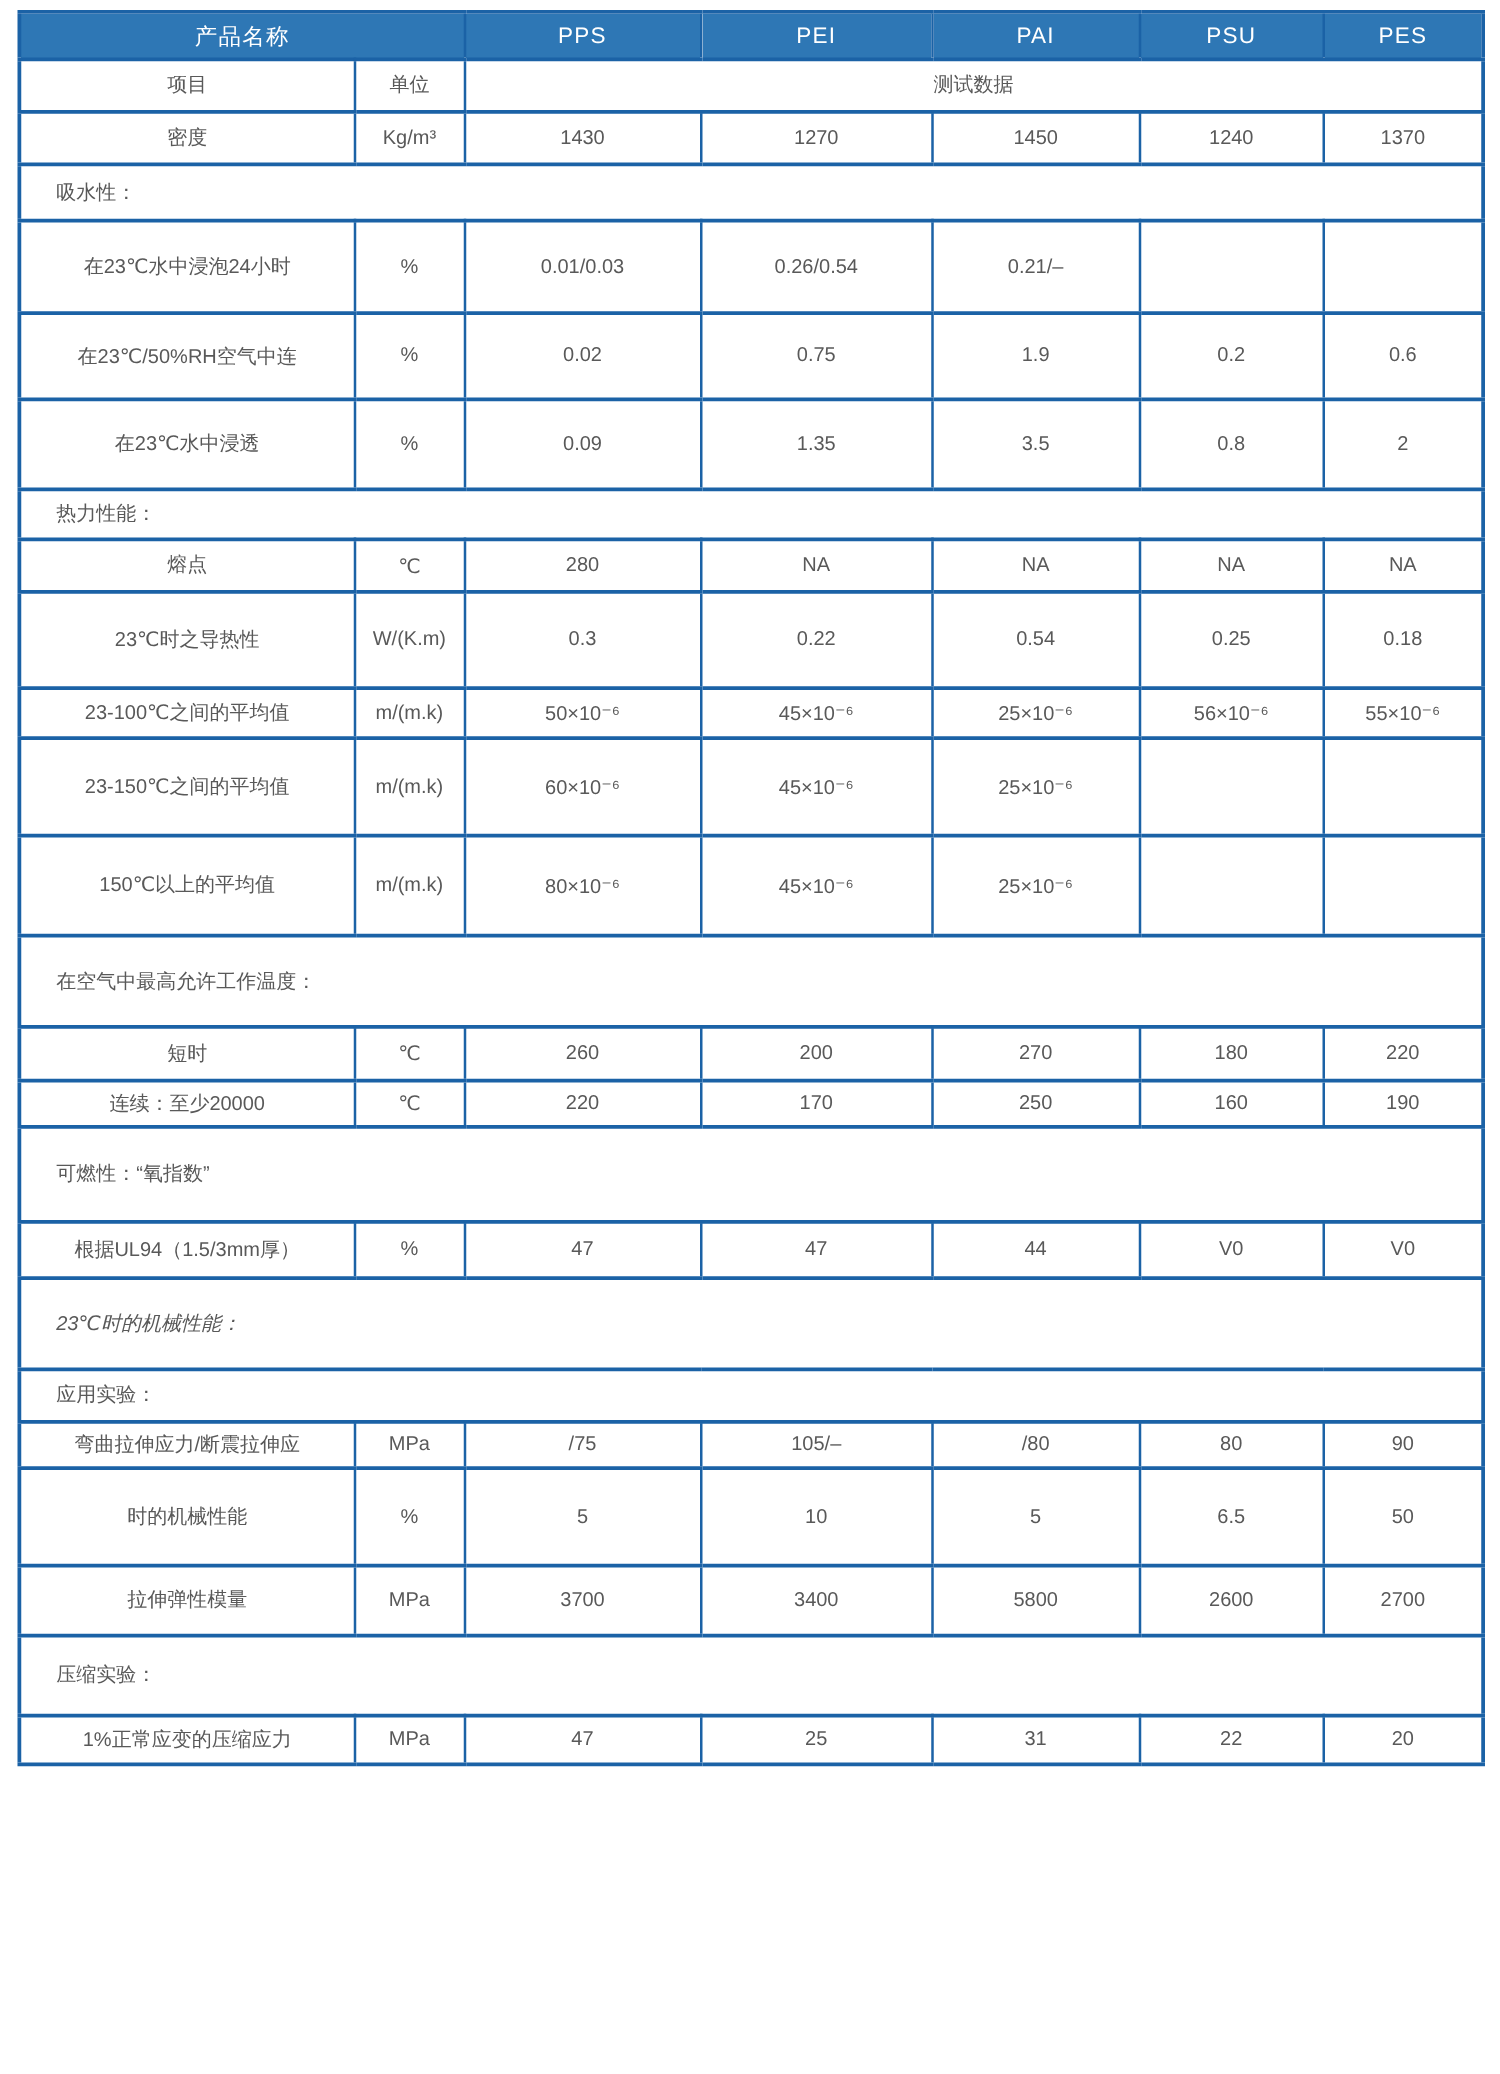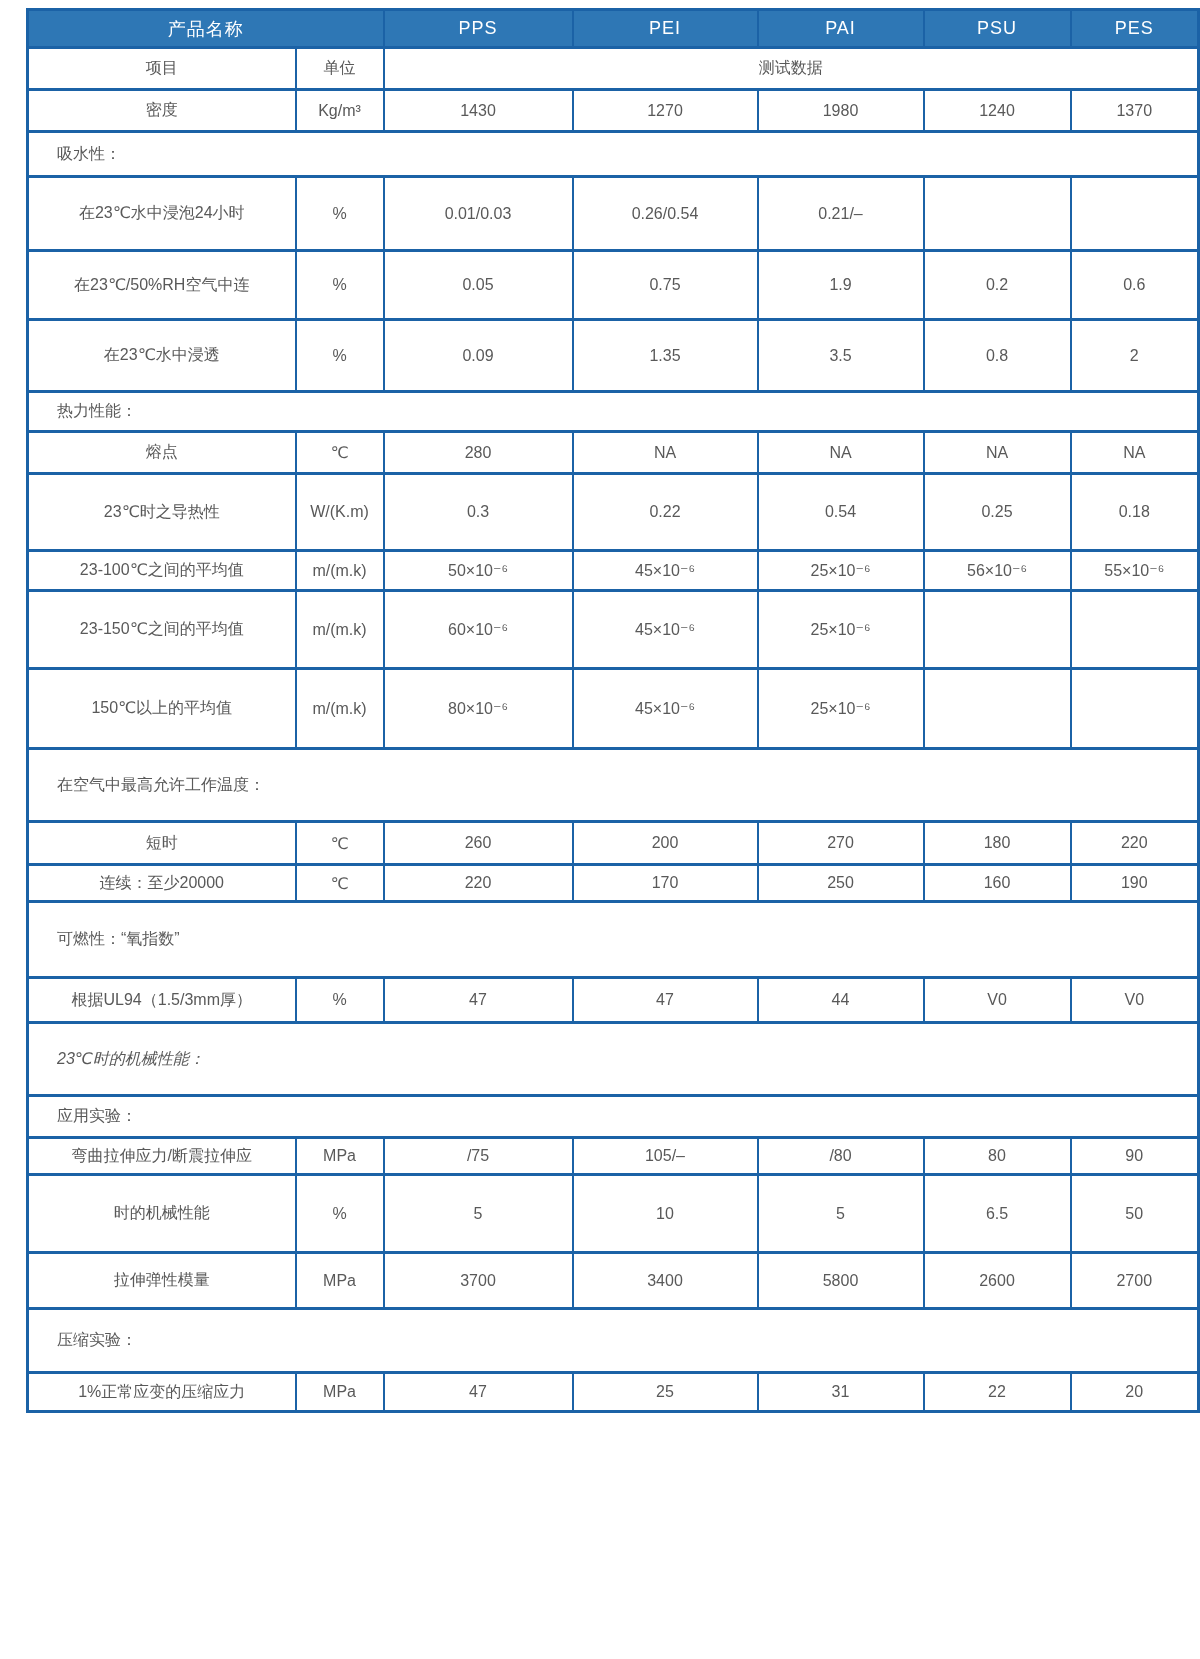--- a/index.html
+++ b/index.html
@@ -8,21 +8,21 @@
     --text:#595959;
     --header-text:#ffffff;
     --bg:#ffffff;
   }
   html,body{margin:0;padding:0;background:var(--bg);}
   body{
     width:1200px;height:1659px;
     font-family:"Liberation Sans","DejaVu Sans",sans-serif;
     box-sizing:border-box;
   }
-  .page{box-sizing:border-box;padding:8px 14px 11px 26px;}
+  .page{box-sizing:border-box;padding:8px 14px 11px 14px;}
   table.spec-table{
     border-collapse:collapse;
     table-layout:fixed;
     width:1171px;
     border:3px solid var(--border);
   }
   td{
     border-left:2px solid var(--border);
     border-right:2px solid var(--border);
     border-top:3px solid var(--border);
@@ -100,40 +100,40 @@
         <tr>
           <td>项目</td>
           <td>单位</td>
           <td colspan="5">测试数据</td>
         </tr>
         <tr>
           <td>密度</td>
           <td>Kg/m³</td>
           <td>1430</td>
           <td>1270</td>
-          <td>1980</td>
+          <td>1450</td>
           <td>1240</td>
           <td>1370</td>
         </tr>
         <tr>
           <td colspan="7" class="section">吸水性：</td>
         </tr>
         <tr>
           <td>在23℃水中浸泡24小时</td>
           <td>%</td>
           <td>0.01/0.03</td>
           <td>0.26/0.54</td>
           <td>0.21/–</td>
           <td></td>
           <td></td>
         </tr>
         <tr>
           <td>在23℃/50%RH空气中连</td>
           <td>%</td>
-          <td>0.05</td>
+          <td>0.02</td>
           <td>0.75</td>
           <td>1.9</td>
           <td>0.2</td>
           <td>0.6</td>
         </tr>
         <tr>
           <td>在23℃水中浸透</td>
           <td>%</td>
           <td>0.09</td>
           <td>1.35</td>

